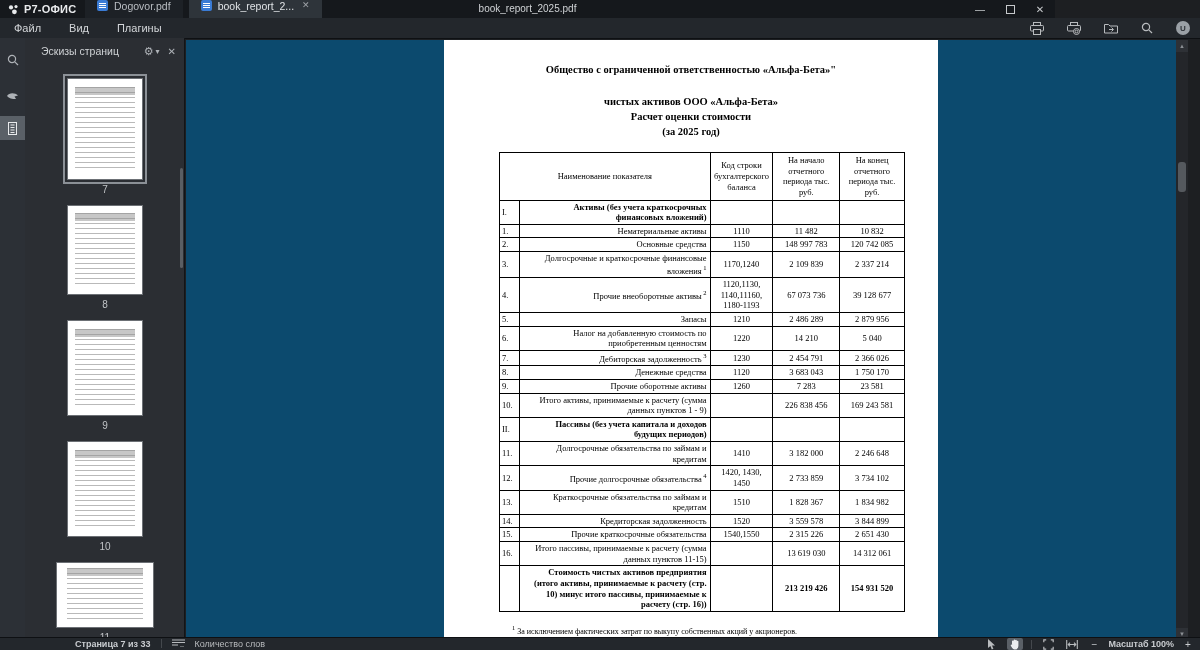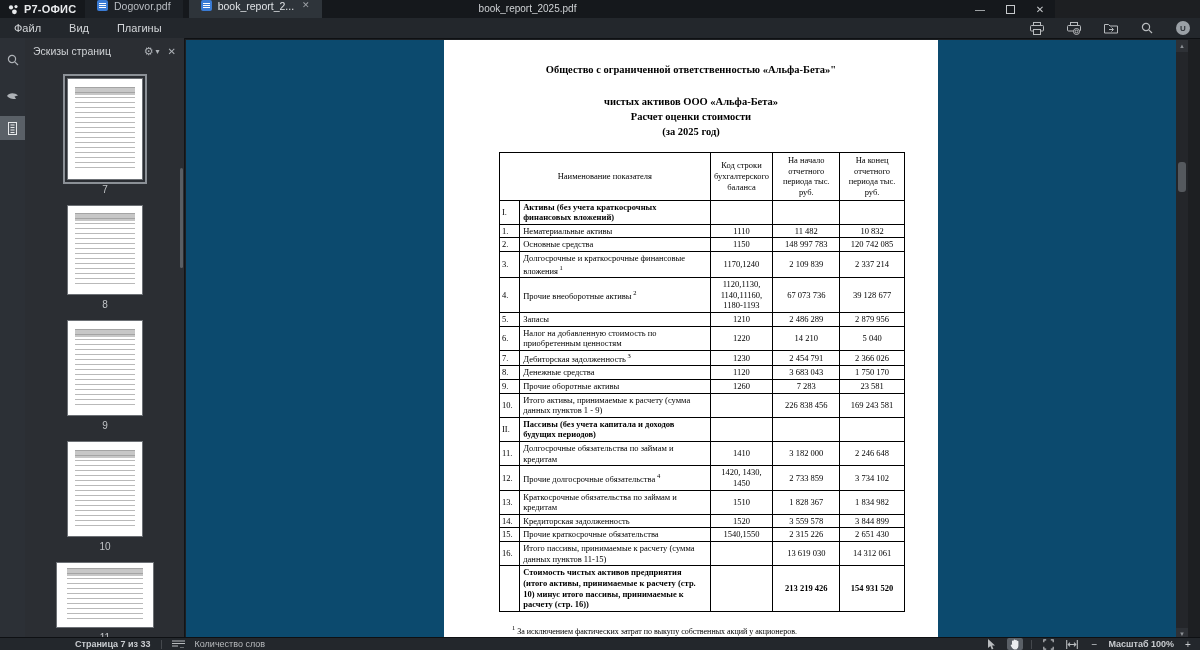--- a/index.html
+++ b/index.html
@@ -28,21 +28,21 @@
   .menu-item{cursor:default;}
   .top-actions{position:absolute;right:10px;top:0;height:20px;display:flex;align-items:center;gap:22px;color:#c3c7cb;}
   .avatar{width:14px;height:14px;border-radius:50%;background:#9aa0a6;color:#2e3338;font-size:8px;font-weight:bold;display:flex;align-items:center;justify-content:center;}
   
   .content{position:absolute;top:38px;left:0;width:1200px;height:600px;}
   .leftstrip{position:absolute;left:0;top:0;width:25px;height:600px;background:#2c3036;display:flex;flex-direction:column;align-items:center;padding-top:10px;box-sizing:border-box;gap:10px;}
   .strip-btn{width:25px;height:24px;display:flex;align-items:center;justify-content:center;color:#aeb2b7;}
   .strip-btn.active{background:#5a6067;color:#e8eaec;}
   .panel{position:absolute;left:25px;top:0;width:160px;height:600px;background:#2b2e33;border-right:1px solid #121417;box-sizing:border-box;overflow:hidden;}
   .panel-header{height:26px;display:flex;align-items:center;padding:0 8px;font-size:10.5px;color:#cfd2d5;}
-  .panel-title{flex:1;}
+  .panel-title{flex:1;margin-left:8px;}
   .panel-gear{color:#aeb2b7;font-size:11px;display:flex;align-items:center;gap:2px;}
   .panel-close{color:#aeb2b7;font-size:10px;margin-left:8px;}
   .thumb-list{position:absolute;top:26px;left:0;width:160px;height:574px;display:flex;flex-direction:column;align-items:center;}
   .thumb-block{display:flex;flex-direction:column;align-items:center;margin-bottom:10px;}
   .thumb{background:#fff;border:1px solid #6c7075;position:relative;overflow:hidden;}
   .thumb.selected{outline:2px solid #8b9096;outline-offset:2px;}
   .thumb-inner{position:absolute;inset:8% 10%;background:
      repeating-linear-gradient(to bottom,#b9b9b9 0 1px,transparent 1px 5px);}
   .thumb-inner:before{content:"";position:absolute;left:0;top:0;width:100%;height:8px;background:#8f8f8f;opacity:.5;}
   .thumb-label{font-size:10px;color:#c0c3c6;margin-top:4px;}
@@ -60,30 +60,30 @@
   .subtitle{margin-top:19px;text-align:center;font-weight:bold;font-size:10.5px;line-height:15px;}
   table.nettable{border-collapse:collapse;margin:13px 0 0 55px;width:406px;font-size:8.5px;line-height:1.25;table-layout:fixed;}
   .nettable th,.nettable td{border:1px solid #000;padding:1px 3px;vertical-align:middle;}
   .nettable th{font-weight:normal;text-align:center;padding:2px 2px;}
   .col-num{width:20px;}
   .col-name{width:188px;}
   .col-code{width:62px;}
   .col-b{width:66px;}
   .col-e{width:64px;}
   .nettable td.num{text-align:left;padding-left:2px;padding-right:0;}
-  .nettable td.name{text-align:left;}
+  .nettable td.name{text-align:right;}
   .nettable td.code,.nettable td.val{text-align:center;}
   .nettable tr.bold td.name{font-weight:bold;}
   .nettable tr.boldvals td.val{font-weight:bold;}
   sup{font-size:6.5px;}
   .footnotes{margin:9px 0 0 68px;font-size:8px;line-height:13px;}
   .footnote{white-space:nowrap;}
   
   .statusbar{position:absolute;bottom:0;left:0;width:1200px;height:12px;background:#23272c;border-top:1px solid #0e1013;font-size:9px;color:#b8bbbe;display:flex;align-items:center;}
-  .sb-left{display:flex;align-items:center;gap:10px;padding-left:75px;}
+  .sb-left{display:flex;gap:10px;padding-left:75px;}
   .sb-page{font-weight:bold;color:#c9ccd0;}
   .sb-sep{width:1px;height:9px;background:#44484d;}
   .sb-right{position:absolute;right:6px;display:flex;align-items:center;gap:8px;height:12px;}
   .sb-tool{display:flex;align-items:center;justify-content:center;width:16px;height:12px;color:#b8bbbe;}
   .sb-tool.active{background:#5a6067;border-radius:2px;color:#eceef0;}
   .sb-zoomlabel{font-weight:bold;color:#c9ccd0;}
   .sb-btn{font-size:10px;width:12px;text-align:center;color:#c9ccd0;}
   svg{display:block;}
 </style>
 </head>

